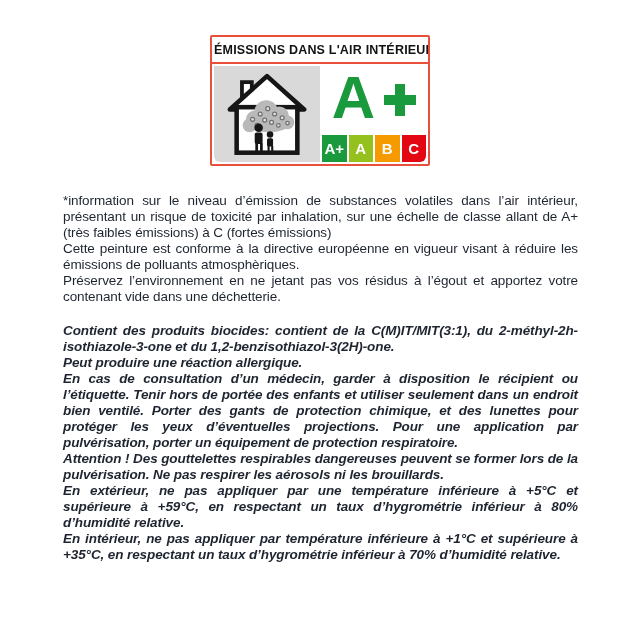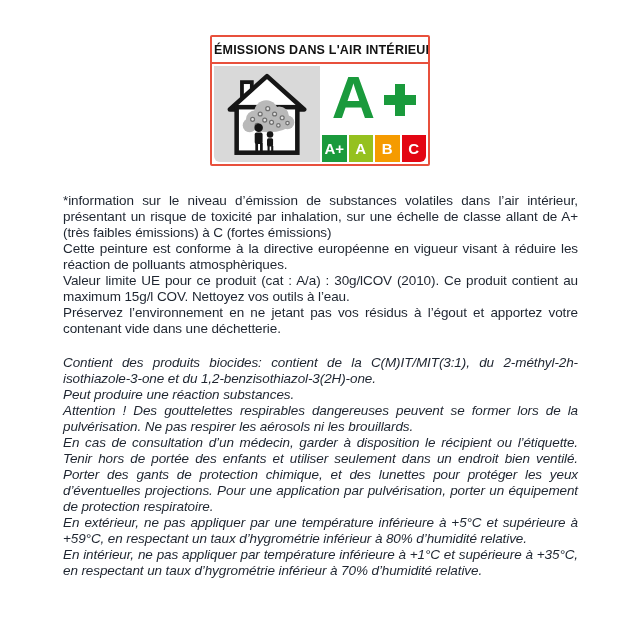--- a/index.html
+++ b/index.html
@@ -109,21 +109,21 @@
     text-align: justify;
     font-size: 13.5px;
     line-height: 16px;
     letter-spacing: -0.1px;
   }
   .text-block p { margin: 0; }
   .footnote { margin-bottom: 18px; }
   .reg-block { margin-bottom: 18px; }
   .safety-block p {
     font-style: italic;
-    font-weight: 400;
+    font-weight: 700;
   }
 </style>
 </head>
 <body>
 
 <div class="page">
 
   <div class="label">
     <div class="label-header">ÉMISSIONS DANS L'AIR INTÉRIEUR*</div>
     <div class="label-body">
@@ -188,28 +188,27 @@
         </div>
       </div>
 
     </div>
   </div>
 
   <div class="text-block">
     <p class="footnote">*information sur le niveau d’émission de substances volatiles dans l’air intérieur, présentant un risque de toxicité par inhalation, sur une échelle de classe allant de A+ (très faibles émissions) à C (fortes émissions)</p>
 
     <div class="reg-block">
-      <p>Cette peinture est conforme à la directive européenne en vigueur visant à réduire les réaction de polluants atmosphèriques.</p>
-      <p>Valeur limite UE pour ce produit (cat : A/a) : 30g/lCOV (2010). Ce produit contient au maximum 15g/l COV. Nettoyez vos outils à l’eau.</p>
+      <p>Cette peinture est conforme à la directive européenne en vigueur visant à réduire les émissions de polluants atmosphèriques.</p>
       <p>Préservez l’environnement en ne jetant pas vos résidus à l’égout et apportez votre contenant vide dans une déchetterie.</p>
     </div>
 
     <div class="safety-block">
       <p>Contient des produits biocides: contient de la C(M)IT/MIT(3:1), du 2-méthyl-2h-isothiazole-3-one et du 1,2-benzisothiazol-3(2H)-one.</p>
-      <p>Peut produire une réaction substances.</p>
+      <p>Peut produire une réaction allergique.</p>
+      <p>En cas de consultation d’un médecin, garder à disposition le récipient ou l’étiquette. Tenir hors de portée des enfants et utiliser seulement dans un endroit bien ventilé. Porter des gants de protection chimique, et des lunettes pour protéger les yeux d’éventuelles projections. Pour une application par pulvérisation, porter un équipement de protection respiratoire.</p>
       <p>Attention ! Des gouttelettes respirables dangereuses peuvent se former lors de la pulvérisation. Ne pas respirer les aérosols ni les brouillards.</p>
-      <p>En cas de consultation d’un médecin, garder à disposition le récipient ou l’étiquette. Tenir hors de portée des enfants et utiliser seulement dans un endroit bien ventilé. Porter des gants de protection chimique, et des lunettes pour protéger les yeux d’éventuelles projections. Pour une application par pulvérisation, porter un équipement de protection respiratoire.</p>
       <p>En extérieur, ne pas appliquer par une température inférieure à +5°C et supérieure à +59°C, en respectant un taux d’hygrométrie inférieur à 80% d’humidité relative.</p>
       <p>En intérieur, ne pas appliquer par température inférieure à +1°C et supérieure à +35°C, en respectant un taux d’hygrométrie inférieur à 70% d’humidité relative.</p>
     </div>
   </div>
 
 </div>
 
 </body></html>

